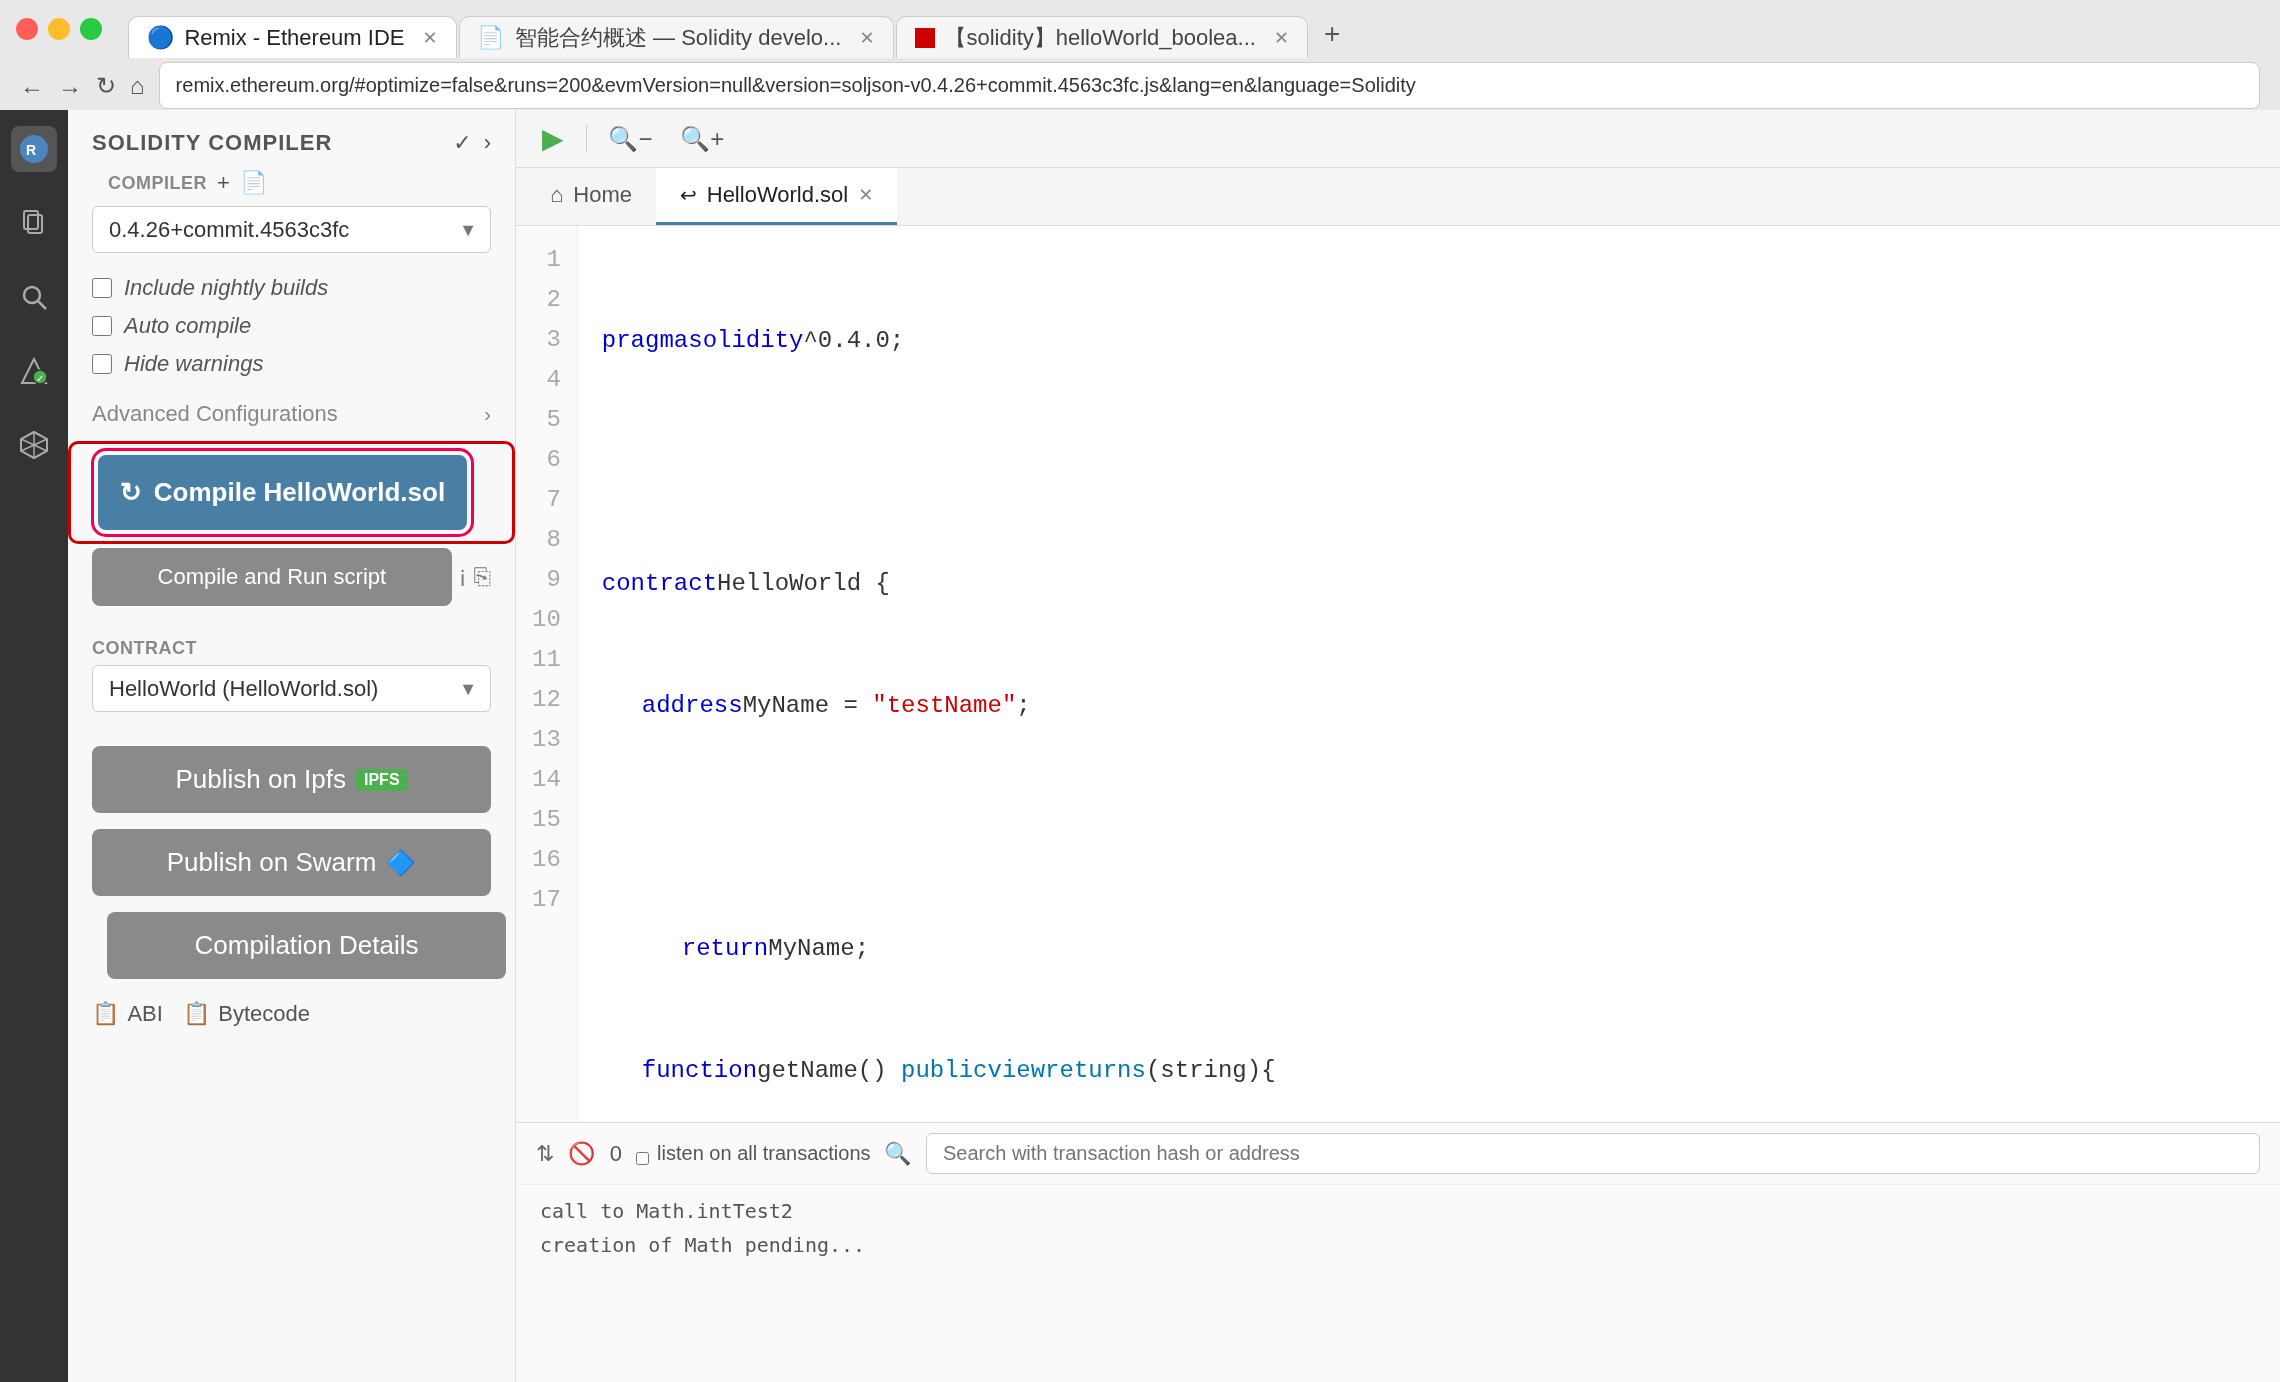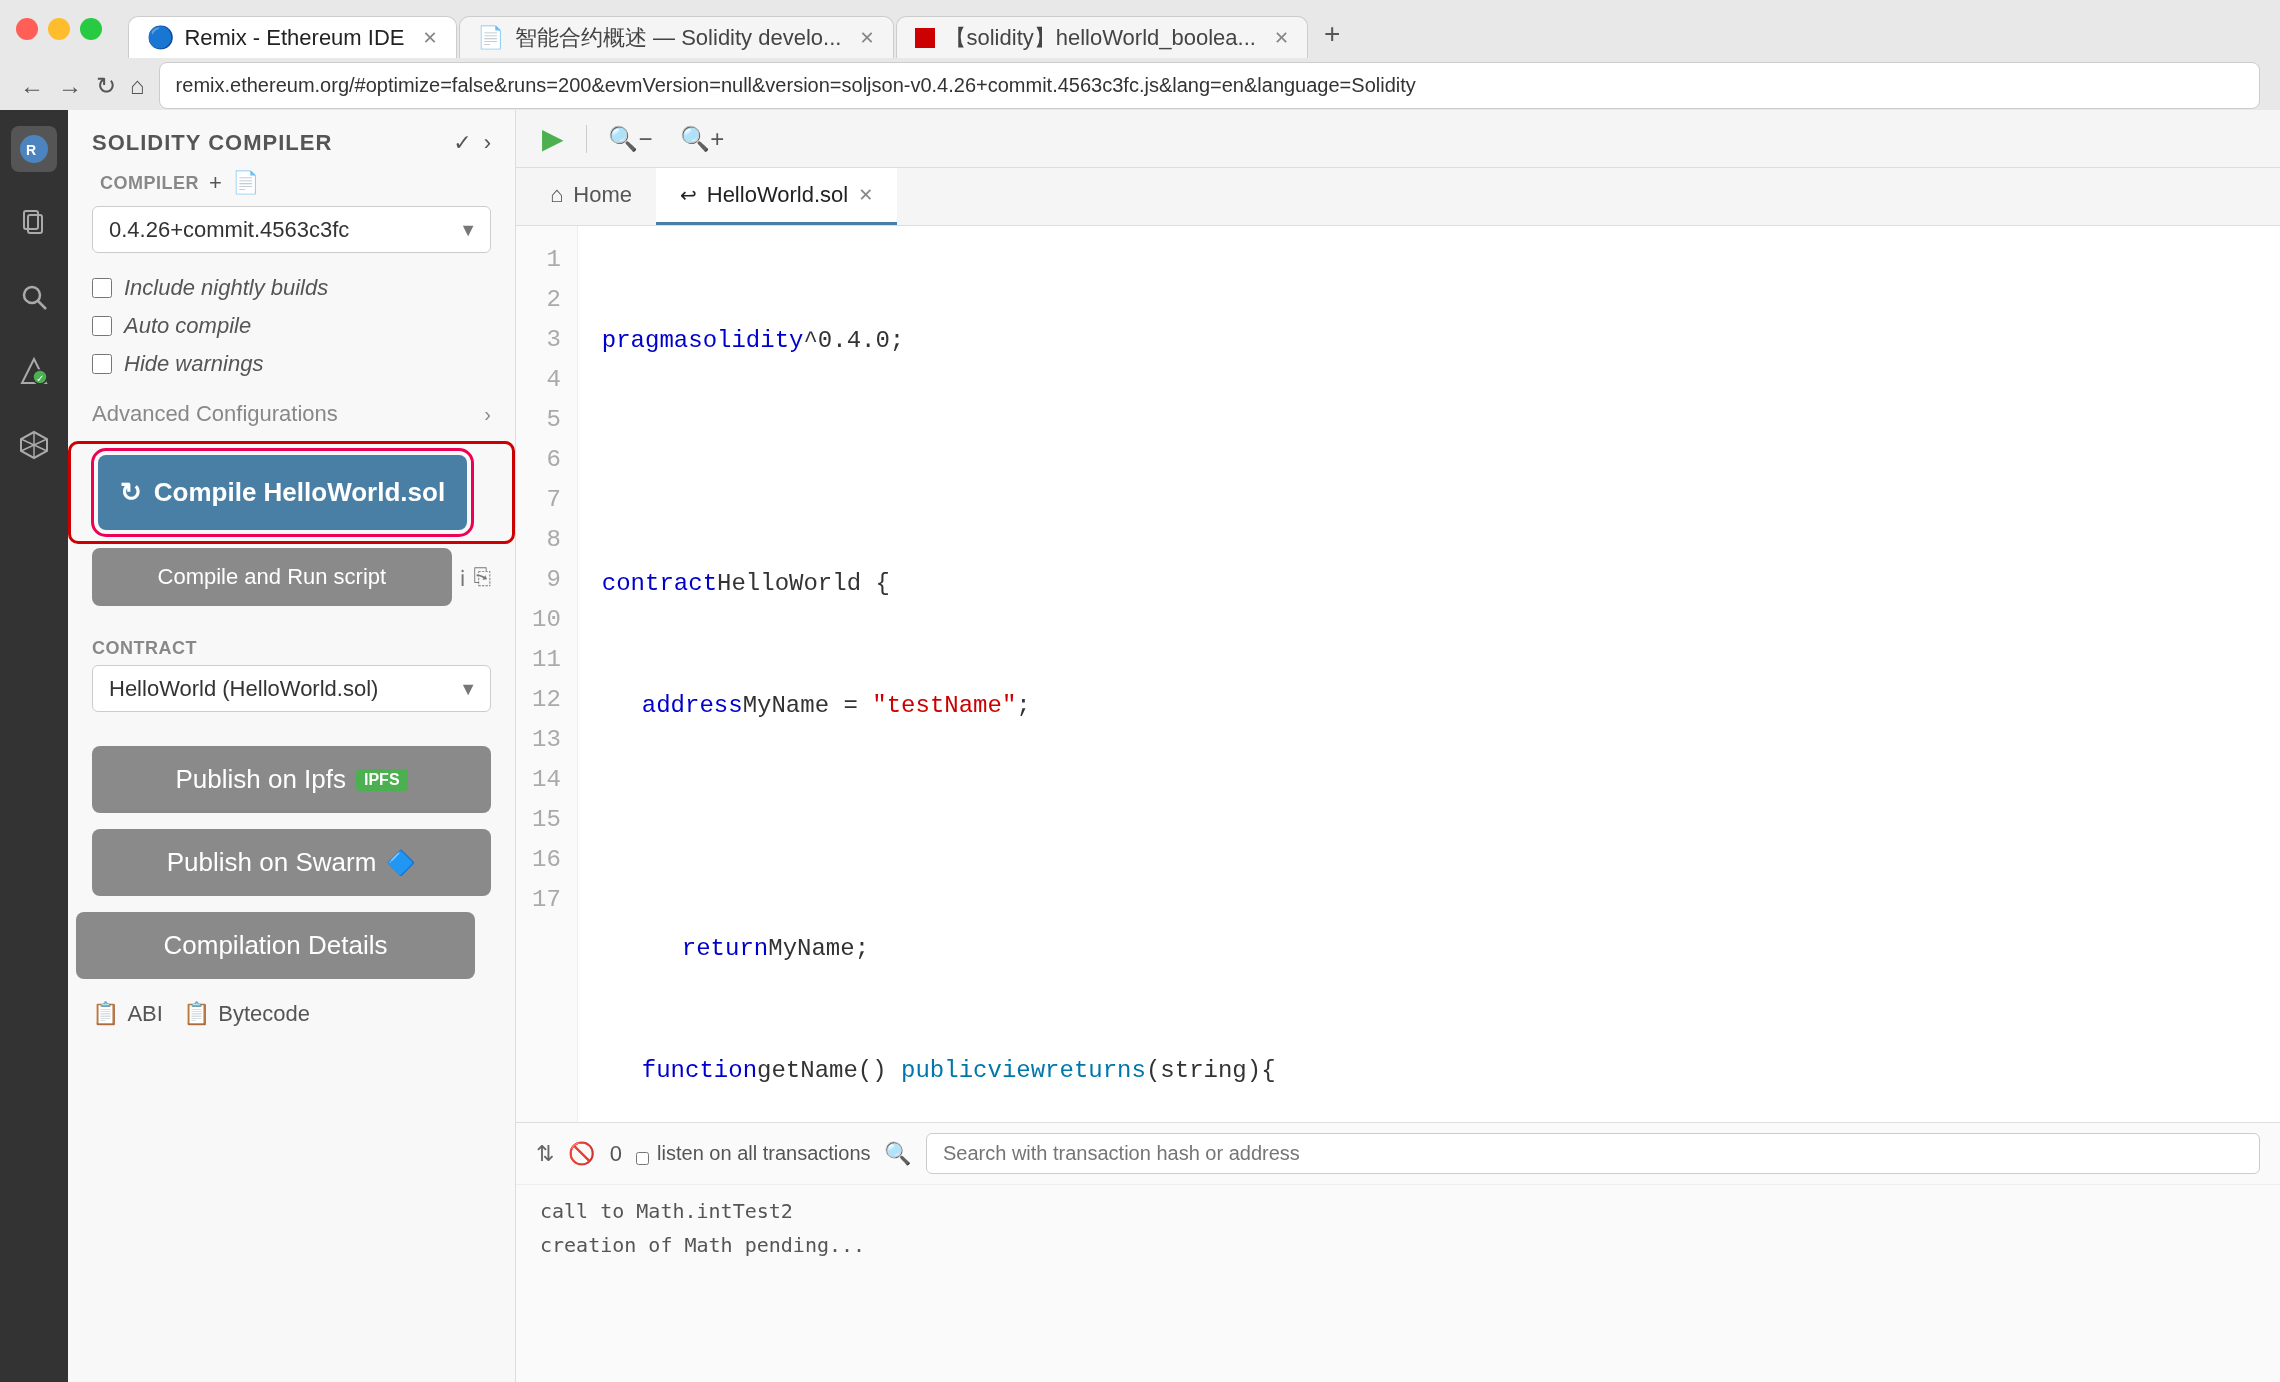--- a/index.html
+++ b/index.html
@@ -32,21 +32,21 @@
 
     
     .sidebar { width: 448px; background: #f8f8f8; border-right: 1px solid #ddd; display: flex; flex-direction: column; overflow-y: auto; }
     .sidebar-header { display: flex; align-items: center; justify-content: space-between; padding: 20px 24px 10px; }
     .sidebar-title { font-size: 22px; font-weight: 700; color: #555; letter-spacing: 1px; text-transform: uppercase; }
     .sidebar-header-icons { display: flex; gap: 12px; align-items: center; }
     .header-icon-btn { background: none; border: none; cursor: pointer; font-size: 22px; color: #555; }
 
     .section-label { font-size: 18px; color: #888; font-weight: 600; letter-spacing: 0.5px; padding: 14px 24px 6px; text-transform: uppercase; }
 
-    .compiler-row { display: flex; align-items: center; padding: 4px 32px 10px; gap: 10px; }
+    .compiler-row { display: flex; align-items: center; padding: 4px 40px 10px; gap: 10px; }
     .compiler-label { font-size: 18px; color: #888; font-weight: 600; letter-spacing: 0.5px; text-transform: uppercase; }
     .compiler-add-btn { background: none; border: none; font-size: 22px; color: #555; cursor: pointer; }
     .compiler-file-btn { background: none; border: none; font-size: 22px; color: #555; cursor: pointer; }
 
     .select-wrapper { position: relative; margin: 0 24px 16px; }
     .select-control { width: 100%; appearance: none; background: #fff; border: 1px solid #ccc; border-radius: 6px; padding: 10px 40px 10px 16px; font-size: 22px; color: #333; cursor: pointer; }
     .select-arrow { position: absolute; right: 14px; top: 50%; transform: translateY(-50%); color: #777; font-size: 18px; pointer-events: none; }
 
     .checkbox-row { display: flex; align-items: center; gap: 12px; padding: 6px 24px; }
     .checkbox-row input[type=checkbox] { width: 20px; height: 20px; }
@@ -266,21 +266,21 @@
     <button class="publish-btn">
       <span>Publish on Ipfs</span>
       <span class="ipfs-badge">IPFS</span>
     </button>
 
     <button class="publish-btn">
       <span>Publish on Swarm</span>
       <span class="swarm-icon">🔷</span>
     </button>
 
-    <button class="compilation-details-btn" style="width:calc(100% - 48px); margin-left:8px; margin-right:24px;">
+    <button class="compilation-details-btn" style="width:calc(100% - 48px); margin-left:39px; margin-right:24px;">
       <span>Compilation Details</span>
     </button>
 
     <div class="abi-bytecode-row">
       <button class="abi-btn">
         <span class="abi-icon">📋</span>
         <span>ABI</span>
       </button>
       <button class="bytecode-btn">
         <span class="bytecode-icon">📋</span>

